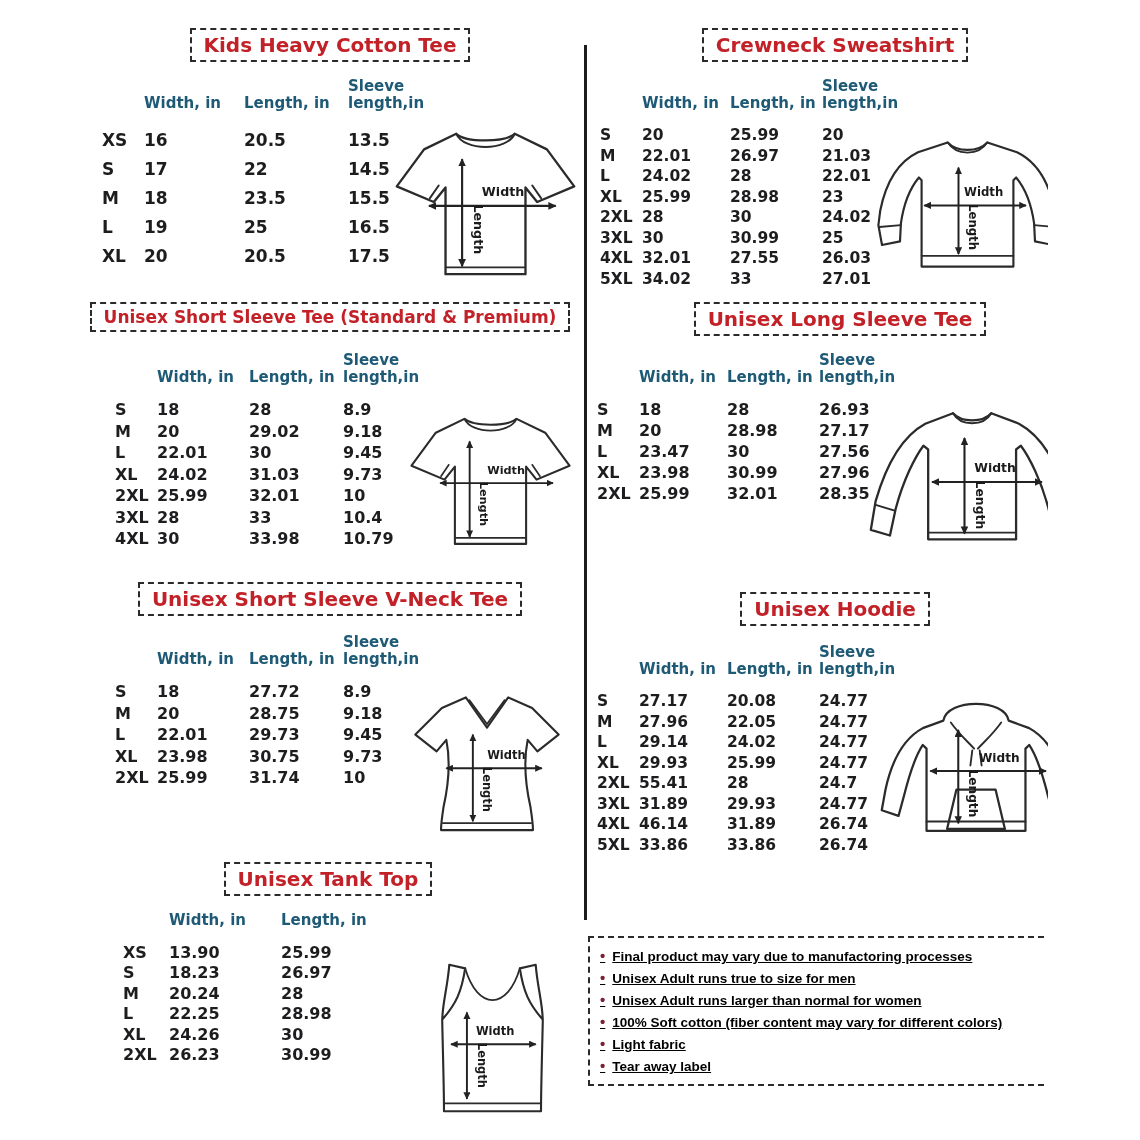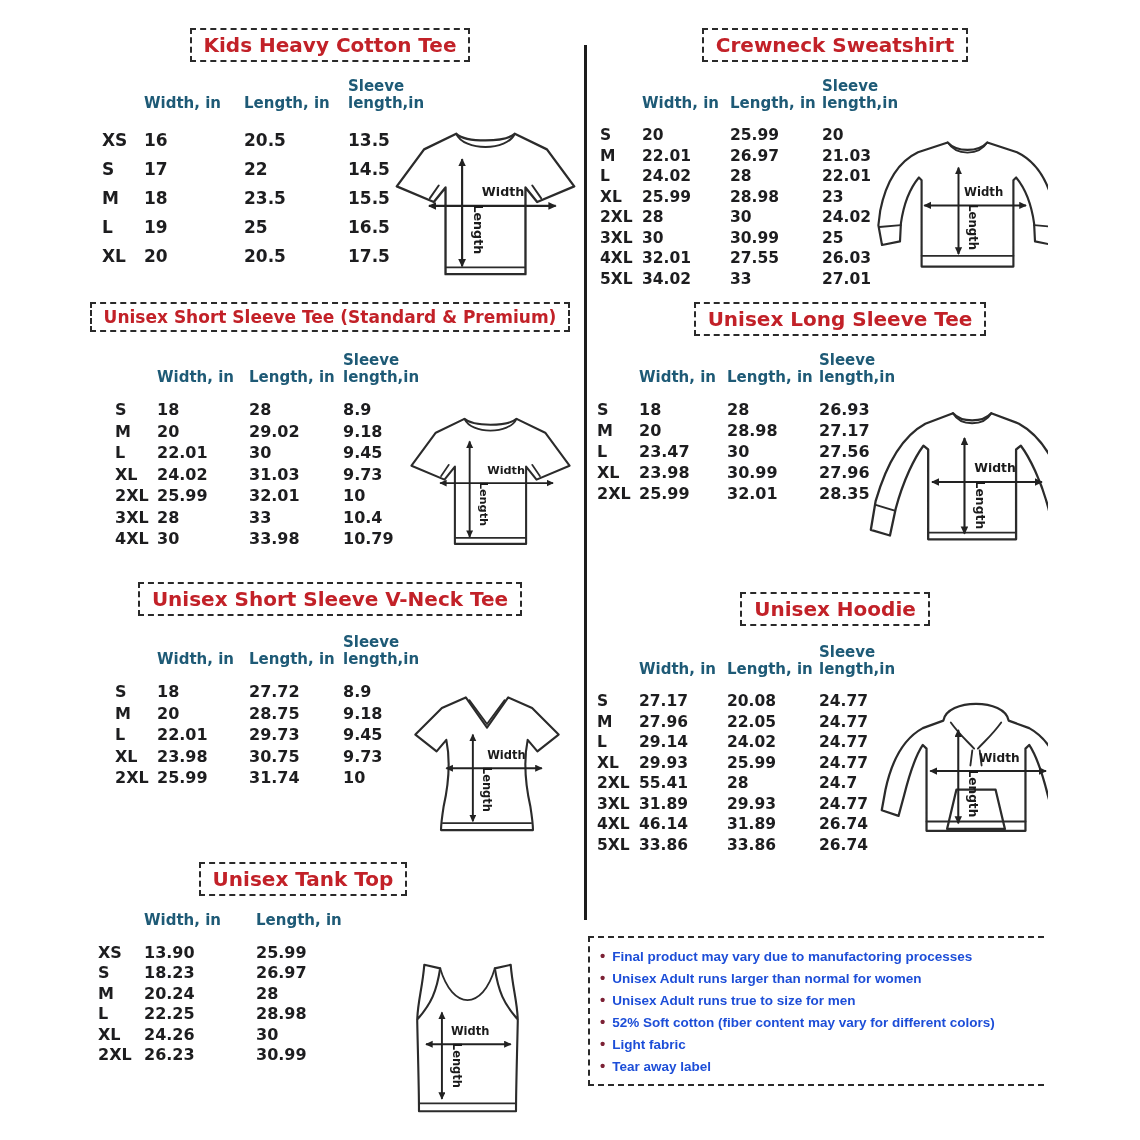--- a/index.html
+++ b/index.html
@@ -31,41 +31,41 @@
   #sec-hood table{left:5px;top:52px;}
   #sec-tank table{left:35px;top:50px;}
   #sec-tank td{height:20.5px;font-size:16px;}
 
   #sec-kids{left:80px;top:28px;width:500px;height:268px;}
   #sec-crew{left:595px;top:28px;width:480px;height:268px;}
   #sec-std {left:80px;top:302px;width:500px;height:270px;}
   #sec-lst {left:592px;top:302px;width:496px;height:270px;}
   #sec-vnk {left:80px;top:582px;width:500px;height:272px;}
   #sec-hood{left:592px;top:582px;width:486px;height:276px;margin-top:10px;}
-  #sec-tank{left:63px;top:862px;width:480px;height:276px;}
+  #sec-tank{left:88px;top:862px;width:480px;height:276px;}
 
   .garment{position:absolute;}
   #sec-kids .garment{left:308px;top:80px;}
   #sec-crew .garment{left:270px;top:100px;}
   #sec-std  .garment{left:318px;top:96px;}
   #sec-lst  .garment{left:272px;top:94px;}
   #sec-vnk  .garment{left:318px;top:96px;}
   #sec-hood .garment{left:286px;top:90px;}
   #sec-tank .garment{left:342px;top:94px;}
 
   .outline{fill:#ffffff;stroke:#2b2b2b;stroke-width:2.4;stroke-linejoin:round;stroke-linecap:round;}
   .detail{fill:none;stroke:#2b2b2b;stroke-width:2;stroke-linecap:round;}
   .arrow{stroke:#222;stroke-width:2.2;fill:none;}
   .alabel{font:700 13px "DejaVu Sans","Liberation Sans",sans-serif;fill:#1b1b1b;}
 
   .notes{position:absolute;left:588px;top:936px;width:466px;border:2px dashed #2a2a2a;
          padding:7px 10px 7px 10px;box-sizing:border-box;}
   .notes ul{margin:0;padding:0;}
   .notes li{list-style:none;font-family:"Liberation Sans",sans-serif;font-size:13.5px;
-            font-weight:700;color:#1d4ed8;line-height:21px;white-space:nowrap;}
+            font-weight:700;color:#000000;line-height:21px;white-space:nowrap;text-decoration:underline;}
   .notes li::before{content:"\2022";color:#7c2135;margin-right:7px;font-size:15px;}
 </style>
 </head>
 <body>
 
 <div class="canvas">
 
   <svg width="0" height="0" style="position:absolute" aria-hidden="true">
     <defs>
       <marker id="ah" markerWidth="11" markerHeight="11" refX="7.5" refY="4" orient="auto-start-reverse" markerUnits="userSpaceOnUse">
@@ -551,21 +551,21 @@
       <line class="arrow" x1="36" y1="64" x2="36" y2="162" marker-start="url(#ah)" marker-end="url(#ah)"></line>
       <line class="arrow" x1="18" y1="100" x2="114" y2="100" marker-start="url(#ah)" marker-end="url(#ah)"></line>
       <text class="alabel" x="68" y="90" text-anchor="middle">Width</text>
       <text class="alabel" x="48" y="124" text-anchor="middle" transform="rotate(90 48 124)">Length</text>
     </svg>
   </div>
 
   <div class="notes">
     <ul>
         <li>Final product may vary due to manufactoring processes</li>
+        <li>Unisex Adult runs true to size for men</li>
         <li>Unisex Adult runs larger than normal for women</li>
-        <li>Unisex Adult runs true to size for men</li>
-        <li>52% Soft cotton (fiber content may vary for different colors)</li>
+        <li>100% Soft cotton (fiber content may vary for different colors)</li>
         <li>Light fabric</li>
         <li>Tear away label</li>
       </ul>
   </div>
 
 </div>
 
 </body></html>

